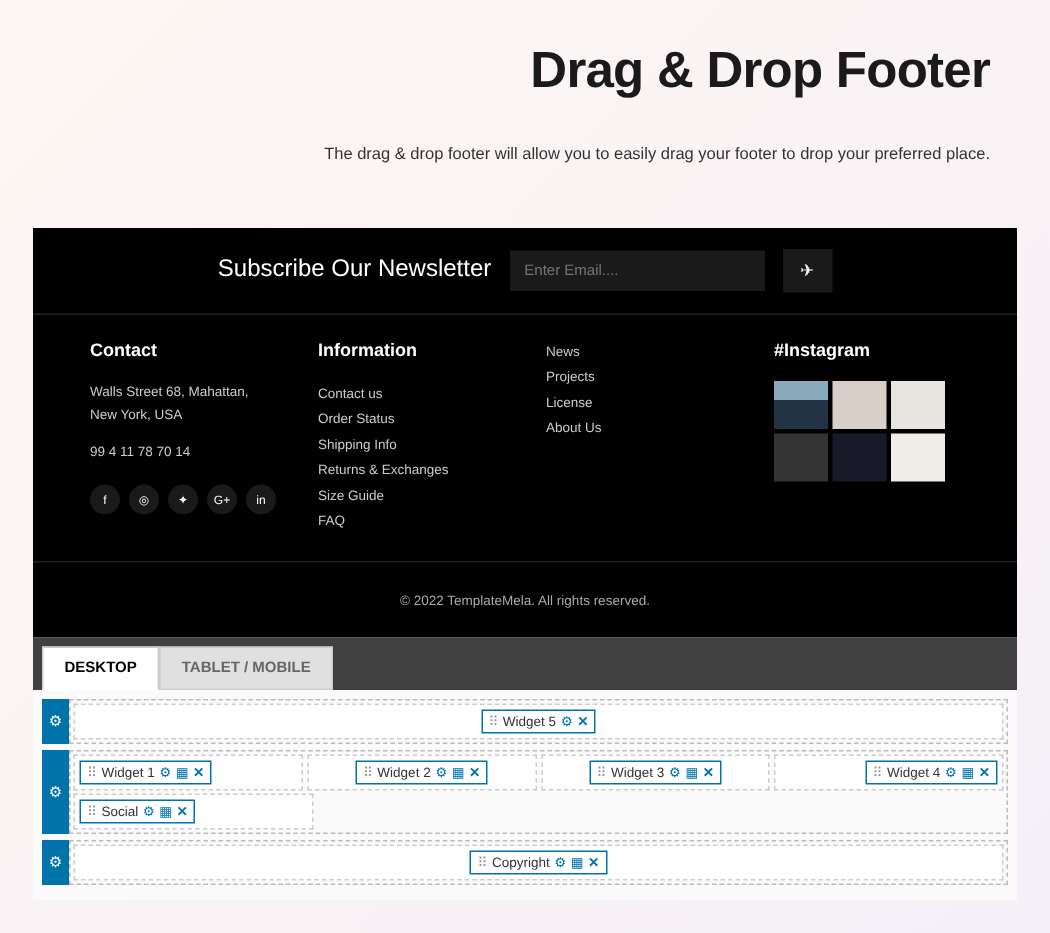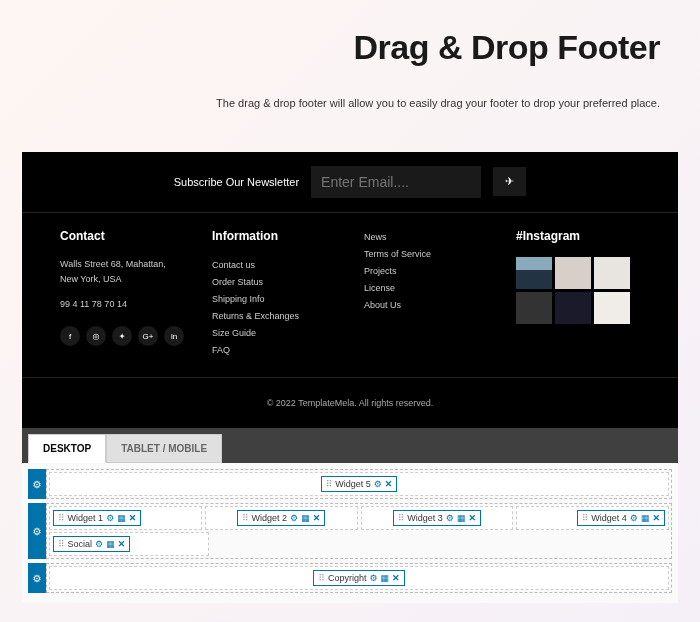--- a/index.html
+++ b/index.html
@@ -2,22 +2,22 @@
 <html><head>
 <meta charset="utf-8">
 <style>
 * { margin: 0; padding: 0; box-sizing: border-box; }
 body { font-family: -apple-system, BlinkMacSystemFont, "Segoe UI", Arial, sans-serif; background: linear-gradient(135deg, #fef6f2 0%, #f5f0f8 100%); width: 700px; height: 622px; overflow: hidden; }
 .page-header { text-align: right; padding: 28px 40px 20px; }
 .page-title { font-size: 34px; font-weight: 700; color: #1a1a1a; letter-spacing: -0.5px; }
 .page-subtitle { font-size: 11px; color: #333; margin-top: 28px; line-height: 1.5; font-weight: 400; }
 .footer-preview { background: #000; color: #fff; margin: 20px 22px 0; }
 .newsletter { display: flex; align-items: center; justify-content: center; padding: 14px 0; border-bottom: 1px solid #222; gap: 12px; }
-.newsletter-label { font-size: 11px; color: #fff; }
-.newsletter-input { background: #1a1a1a; border: none; color: #888; font-size: 14px; padding: 8px 10px; width: 170px; }
+.newsletter-label { font-size: 16px; color: #fff; }
+.newsletter-input { background: #1a1a1a; border: none; color: #888; font-size: 10px; padding: 8px 10px; width: 170px; }
 .newsletter-btn { background: #1a1a1a; border: none; color: #fff; padding: 8px 12px; cursor: pointer; font-size: 11px; }
 .footer-cols { display: flex; padding: 16px 38px 18px; gap: 28px; }
 .footer-col { flex: 1; }
 .footer-col-title { font-size: 12px; font-weight: 600; margin-bottom: 14px; }
 .footer-text { font-size: 9px; color: #ccc; line-height: 1.7; }
 .footer-links { list-style: none; }
 .footer-links li { font-size: 9px; color: #ccc; line-height: 1.9; }
 .social-row { display: flex; gap: 6px; margin-top: 14px; }
 .social-row span { width: 20px; height: 20px; border-radius: 50%; background: #1a1a1a; display: flex; align-items: center; justify-content: center; font-size: 8px; color: #fff; }
 .insta-grid { display: grid; grid-template-columns: repeat(3, 36px); grid-template-rows: repeat(2, 32px); gap: 3px; }
@@ -83,21 +83,20 @@
         <li>Order Status</li>
         <li>Shipping Info</li>
         <li>Returns &amp; Exchanges</li>
         <li>Size Guide</li>
         <li>FAQ</li>
       </ul>
     </div>
     <div class="footer-col">
       <ul class="footer-links">
         <li>News</li>
-        <li>Terms of Service</li>
         <li>Projects</li>
         <li>License</li>
         <li>About Us</li>
       </ul>
     </div>
     <div class="footer-col">
       <div class="footer-col-title">#Instagram</div>
       <div class="insta-grid">
         <div></div>
         <div></div>

